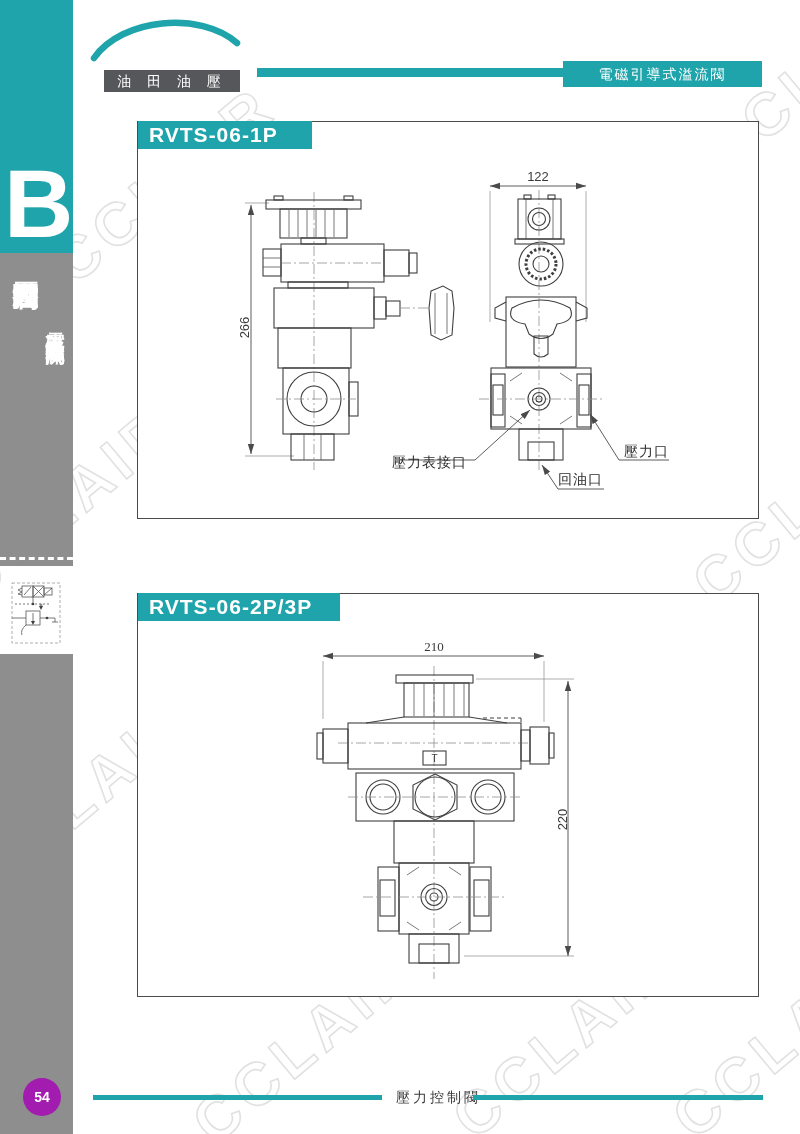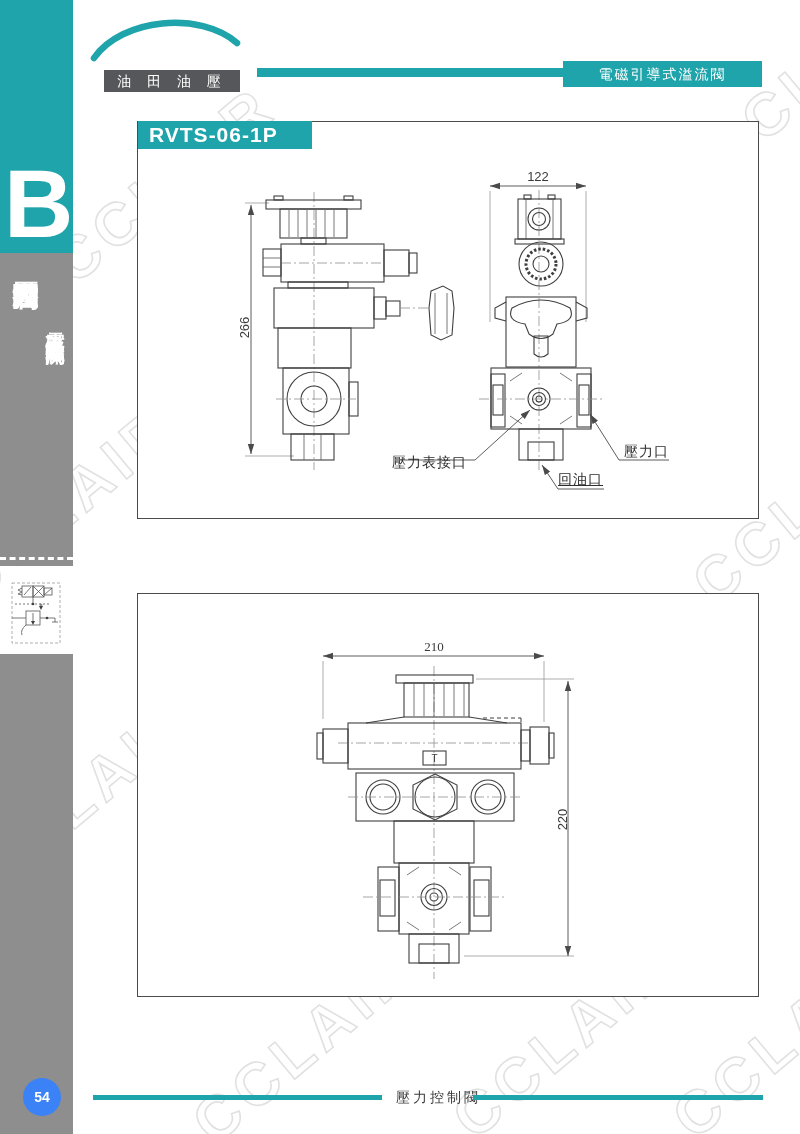--- a/index.html
+++ b/index.html
@@ -38,21 +38,21 @@
   .t1{width:163px;} .t2{width:191px;}
 
   .dimlab{position:absolute;font-size:13px;color:#3a3a3a;text-align:center;background:transparent;}
   .rot{transform:rotate(-90deg);}
   .portlab{position:absolute;font-size:14px;color:#2e2e2e;letter-spacing:1px;white-space:nowrap;}
   .tmark{position:absolute;font-size:10px;color:#3a3a3a;text-align:center;}
 
   
   .foot-line{background:#1ea4aa;height:5px;}
   .foot-text{left:396px;top:1089px;font-size:14px;color:#3c3c3c;letter-spacing:3px;}
-  .page-num{left:23px;top:1078px;width:38px;height:38px;border-radius:50%;background:#3b82f6;
+  .page-num{left:23px;top:1078px;width:38px;height:38px;border-radius:50%;background:#a21caf;
             color:#fff;font-size:14px;font-weight:bold;text-align:center;line-height:38px;}
 
   svg{display:block;}
   .s{fill:none;stroke:#3f3f3f;stroke-width:1.1;}
   .cl{fill:none;stroke:#8f8f8f;stroke-width:0.8;stroke-dasharray:10 3 2 3;}
   .dim{fill:none;stroke:#4a4a4a;stroke-width:0.9;}
   .ext{fill:none;stroke:#8a8a8a;stroke-width:0.7;}
   .dsh{fill:none;stroke:#3f3f3f;stroke-width:1;stroke-dasharray:4 3;}
   .knurl{fill:none;stroke:#3f3f3f;stroke-width:3;stroke-dasharray:2.5 2;}
   .thin{fill:none;stroke:#555;stroke-width:0.8;}
@@ -213,24 +213,25 @@
         <path d="M261,338 L337,338 L392,288" class="dim" marker-end="url(#ar1)"></path>
         <path d="M531,338 L481,338 L452,292" class="dim" marker-end="url(#ar1)"></path>
         <path d="M466,367 L420,367 L404,343" class="dim" marker-end="url(#ar1)"></path>
       </g>
     </svg>
 
     <div class="dimlab rot" style="left:86px;top:198px;width:40px;">266</div>
     <div class="dimlab" style="left:380px;top:47px;width:40px;">122</div>
     <div class="portlab" style="left:254px;top:320px;margin-top:12px;">壓力表接口</div>
     <div class="portlab" style="left:486px;top:321px;">壓力口</div>
-    <div class="portlab" style="left:420px;top:349px;text-decoration:underline;">回油口</div>
+    <div class="portlab" style="left:420px;top:349px;">回油口</div>
   </div>
 
   <div class="abs secbox box2">
+    <div class="abs sec-title t2">RVTS-06-2P/3P</div>
 
     <svg class="abs" style="left:0;top:0;" width="617" height="399" viewBox="0 0 617 399">
       <defs>
         <marker id="ar2" markerWidth="11" markerHeight="8" refX="10" refY="4" orient="auto-start-reverse" markerUnits="userSpaceOnUse">
           <path d="M0,0.8 L10,4 L0,7.2 Z" fill="#4a4a4a"></path>
         </marker>
         <pattern id="hv2" width="3" height="6" patternUnits="userSpaceOnUse">
           <rect width="3" height="6" fill="#fff"></rect>
           <line x1="1" y1="0" x2="1" y2="6" stroke="#555" stroke-width="0.8"></line>
         </pattern>

